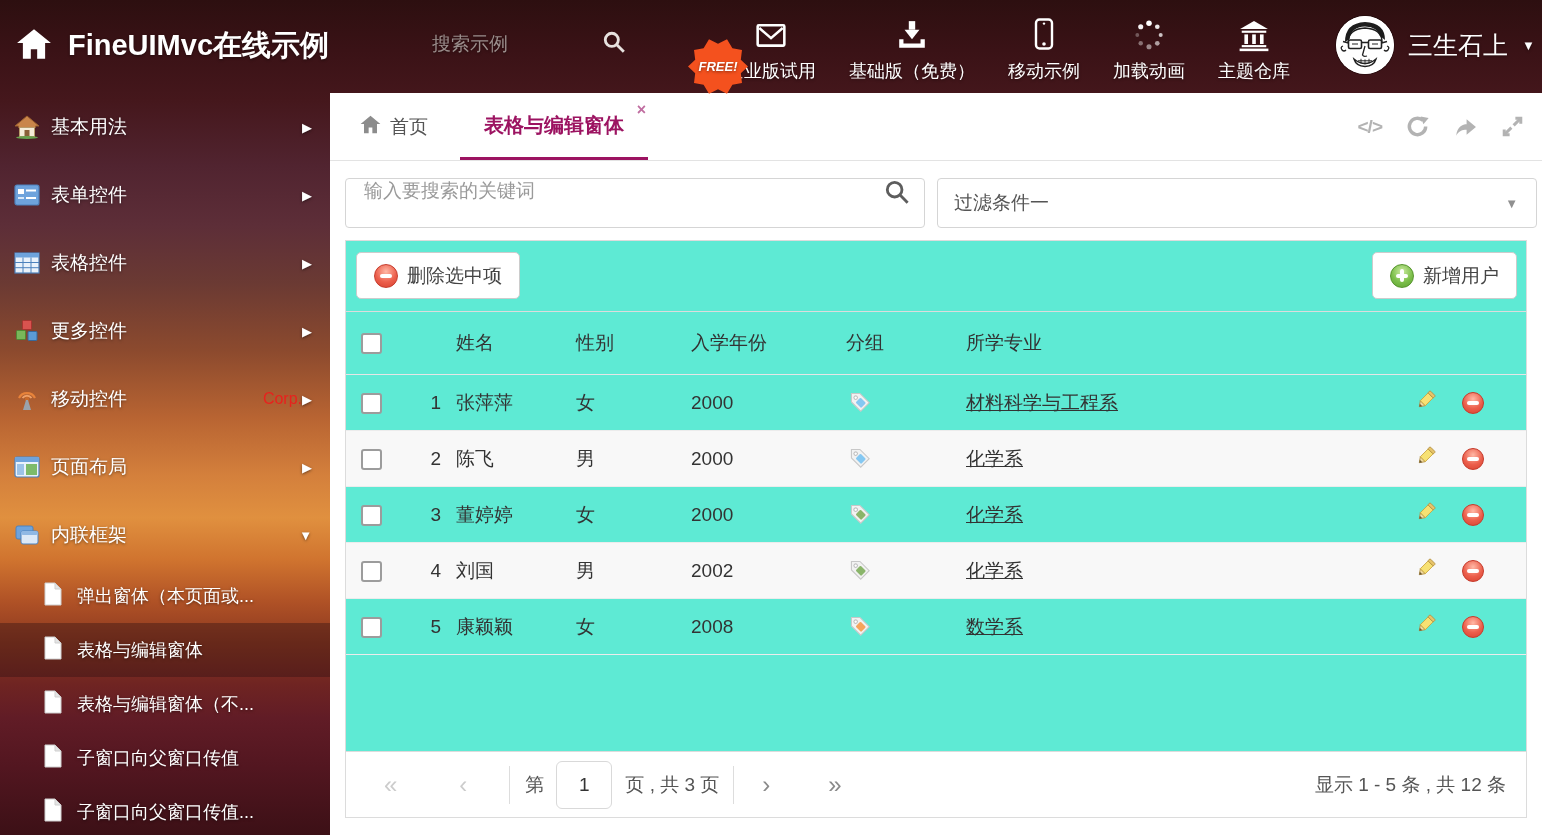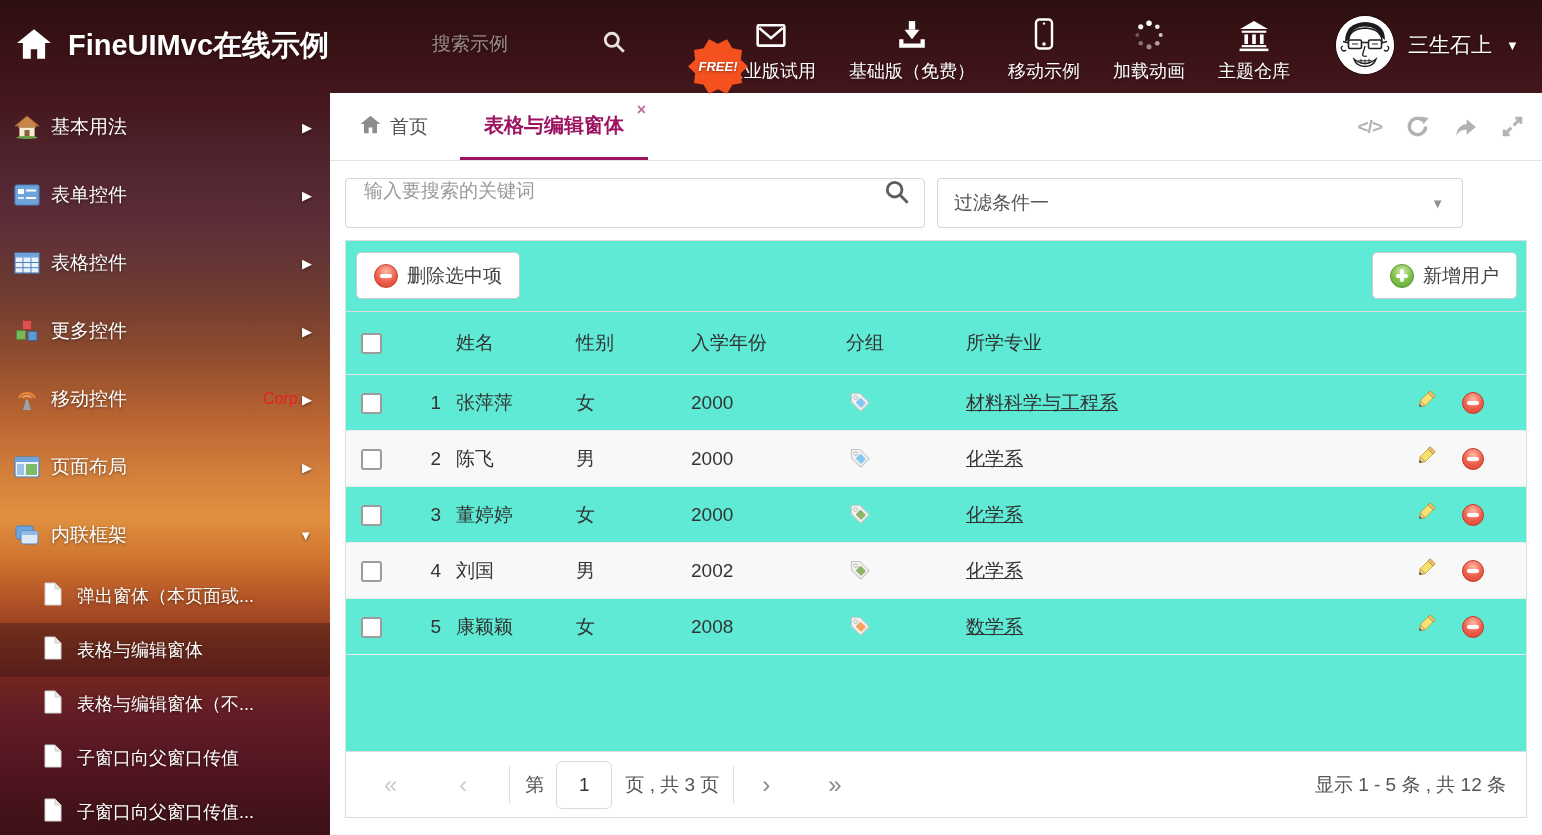--- a/index.html
+++ b/index.html
@@ -25,21 +25,21 @@
     display:flex;align-items:center;justify-content:center;z-index:3;text-shadow:none;
     clip-path:polygon(100% 50%,88% 62%,90% 79%,74% 82%,65% 98%,50% 90%,35% 98%,26% 82%,
       10% 79%,12% 62%,0% 50%,12% 38%,10% 21%,26% 18%,35% 2%,50% 10%,65% 2%,74% 18%,90% 21%,88% 38%);margin-top:37px;}
   .hnav{position:absolute;left:726px;top:14px;display:flex;gap:33px;}
   .hnav-item{display:flex;flex-direction:column;align-items:center;cursor:pointer;}
   .hnav-item .ic{height:38px;display:flex;align-items:flex-end;justify-content:center;}
   .hnav-item .lb{margin-top:7px;color:#fff;font-size:18px;white-space:nowrap;}
   .huser{position:absolute;left:1336px;top:16px;display:flex;align-items:center;gap:14px;}
   .avatar{width:58px;height:58px;border-radius:50%;background:#fff;overflow:hidden;
     box-shadow:0 0 0 1px rgba(0,0,0,.25);}
-  .huser .uname{color:#fff;font-size:21px;}
+  .huser .uname{color:#fff;font-size:25px;}
   .huser .caret{color:#fff;font-size:13px;}
   
   .side{position:absolute;left:0;top:93px;width:330px;height:742px;}
   .snav-item{height:68px;display:flex;align-items:center;padding:0 18px 0 14px;cursor:pointer;
     color:#fff;font-size:19px;text-shadow:0 1px 3px rgba(0,0,0,.5);}
   .snav-item .sic{width:26px;display:flex;justify-content:center;}
   .snav-item .slb{margin-left:11px;flex:1;white-space:nowrap;}
   .snav-item .corp{color:#e8211d;font-size:16px;margin-left:6px;text-shadow:none;}
   .snav-item .arr{font-size:13px;color:#fff;}
   .ssub{height:54px;display:flex;align-items:center;padding-left:42px;cursor:pointer;
@@ -59,21 +59,21 @@
   .tab-tools{position:absolute;right:18px;top:0;height:67px;display:flex;align-items:center;gap:23px;}
   .tool{color:#b3b3b3;cursor:pointer;display:flex;align-items:center;}
   .tool.codetxt{font-size:19px;font-weight:bold;letter-spacing:-1px;}
   .filter-row{position:absolute;left:0;top:85px;width:1212px;height:50px;}
   .sbox{position:absolute;left:15px;top:0;width:580px;height:50px;border:1px solid #d5d5d5;
     border-radius:4px;box-sizing:border-box;display:flex;align-items:flex-start;}
   .sbox input{flex:1;border:none;outline:none;font-size:19px;color:#333;margin-left:16px;
     font-family:inherit;background:transparent;}
   .sbox input::placeholder{color:#9a9a9a;}
   .sbox .mag{margin-right:14px;}
-  .selbox{position:absolute;left:607px;top:0;width:526px;height:50px;border:1px solid #d5d5d5;
+  .selbox{position:absolute;left:607px;top:0;width:600px;height:50px;border:1px solid #d5d5d5;
     border-radius:4px;box-sizing:border-box;display:flex;align-items:center;cursor:pointer;}
   .selbox .val{flex:1;margin-left:16px;font-size:19px;color:#555;}
   .selbox .caret{margin-right:18px;color:#909090;font-size:13px;}
   
   .panel{position:absolute;left:15px;top:147px;width:1182px;height:578px;
     border:1px solid #dcdcdc;box-sizing:border-box;background:#5eead4;}
   .toolbar{height:70px;position:relative;}
   .btn{position:absolute;top:11px;height:47px;border:1px solid #ccc;border-radius:5px;
     background:#fff;display:flex;align-items:center;gap:9px;padding:0 17px;cursor:pointer;
     font-size:19px;color:#444;font-family:inherit;}

